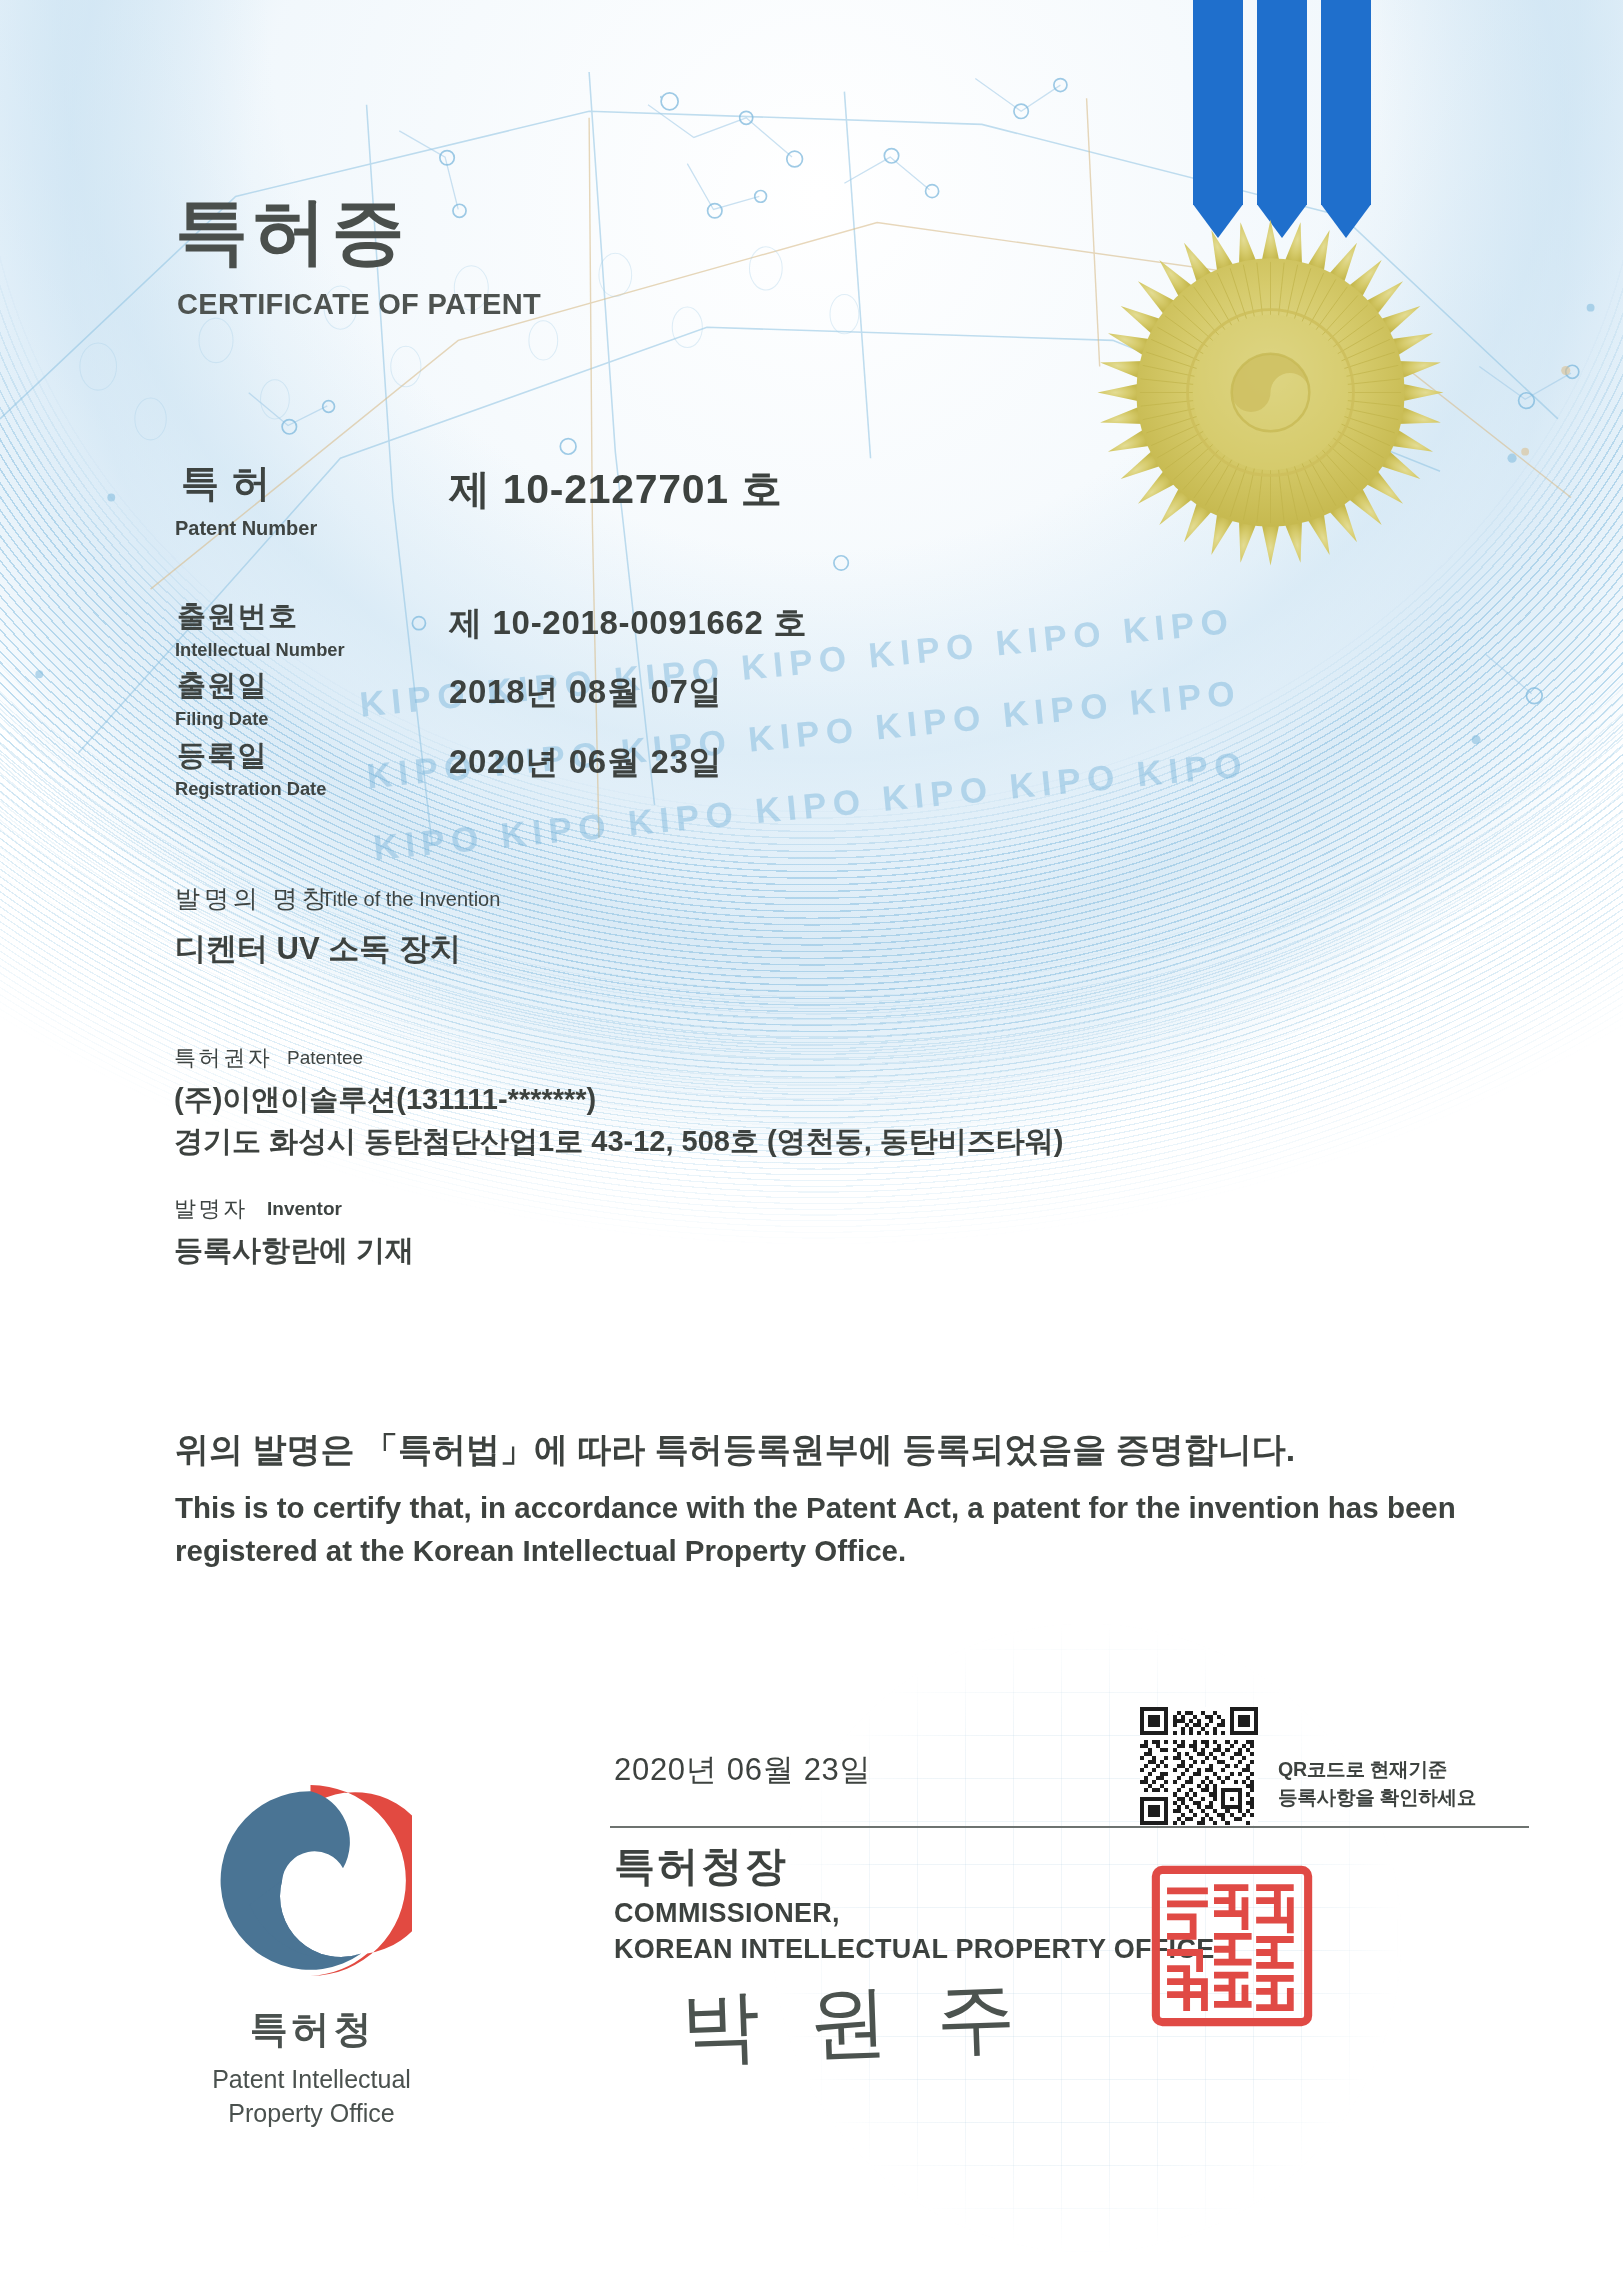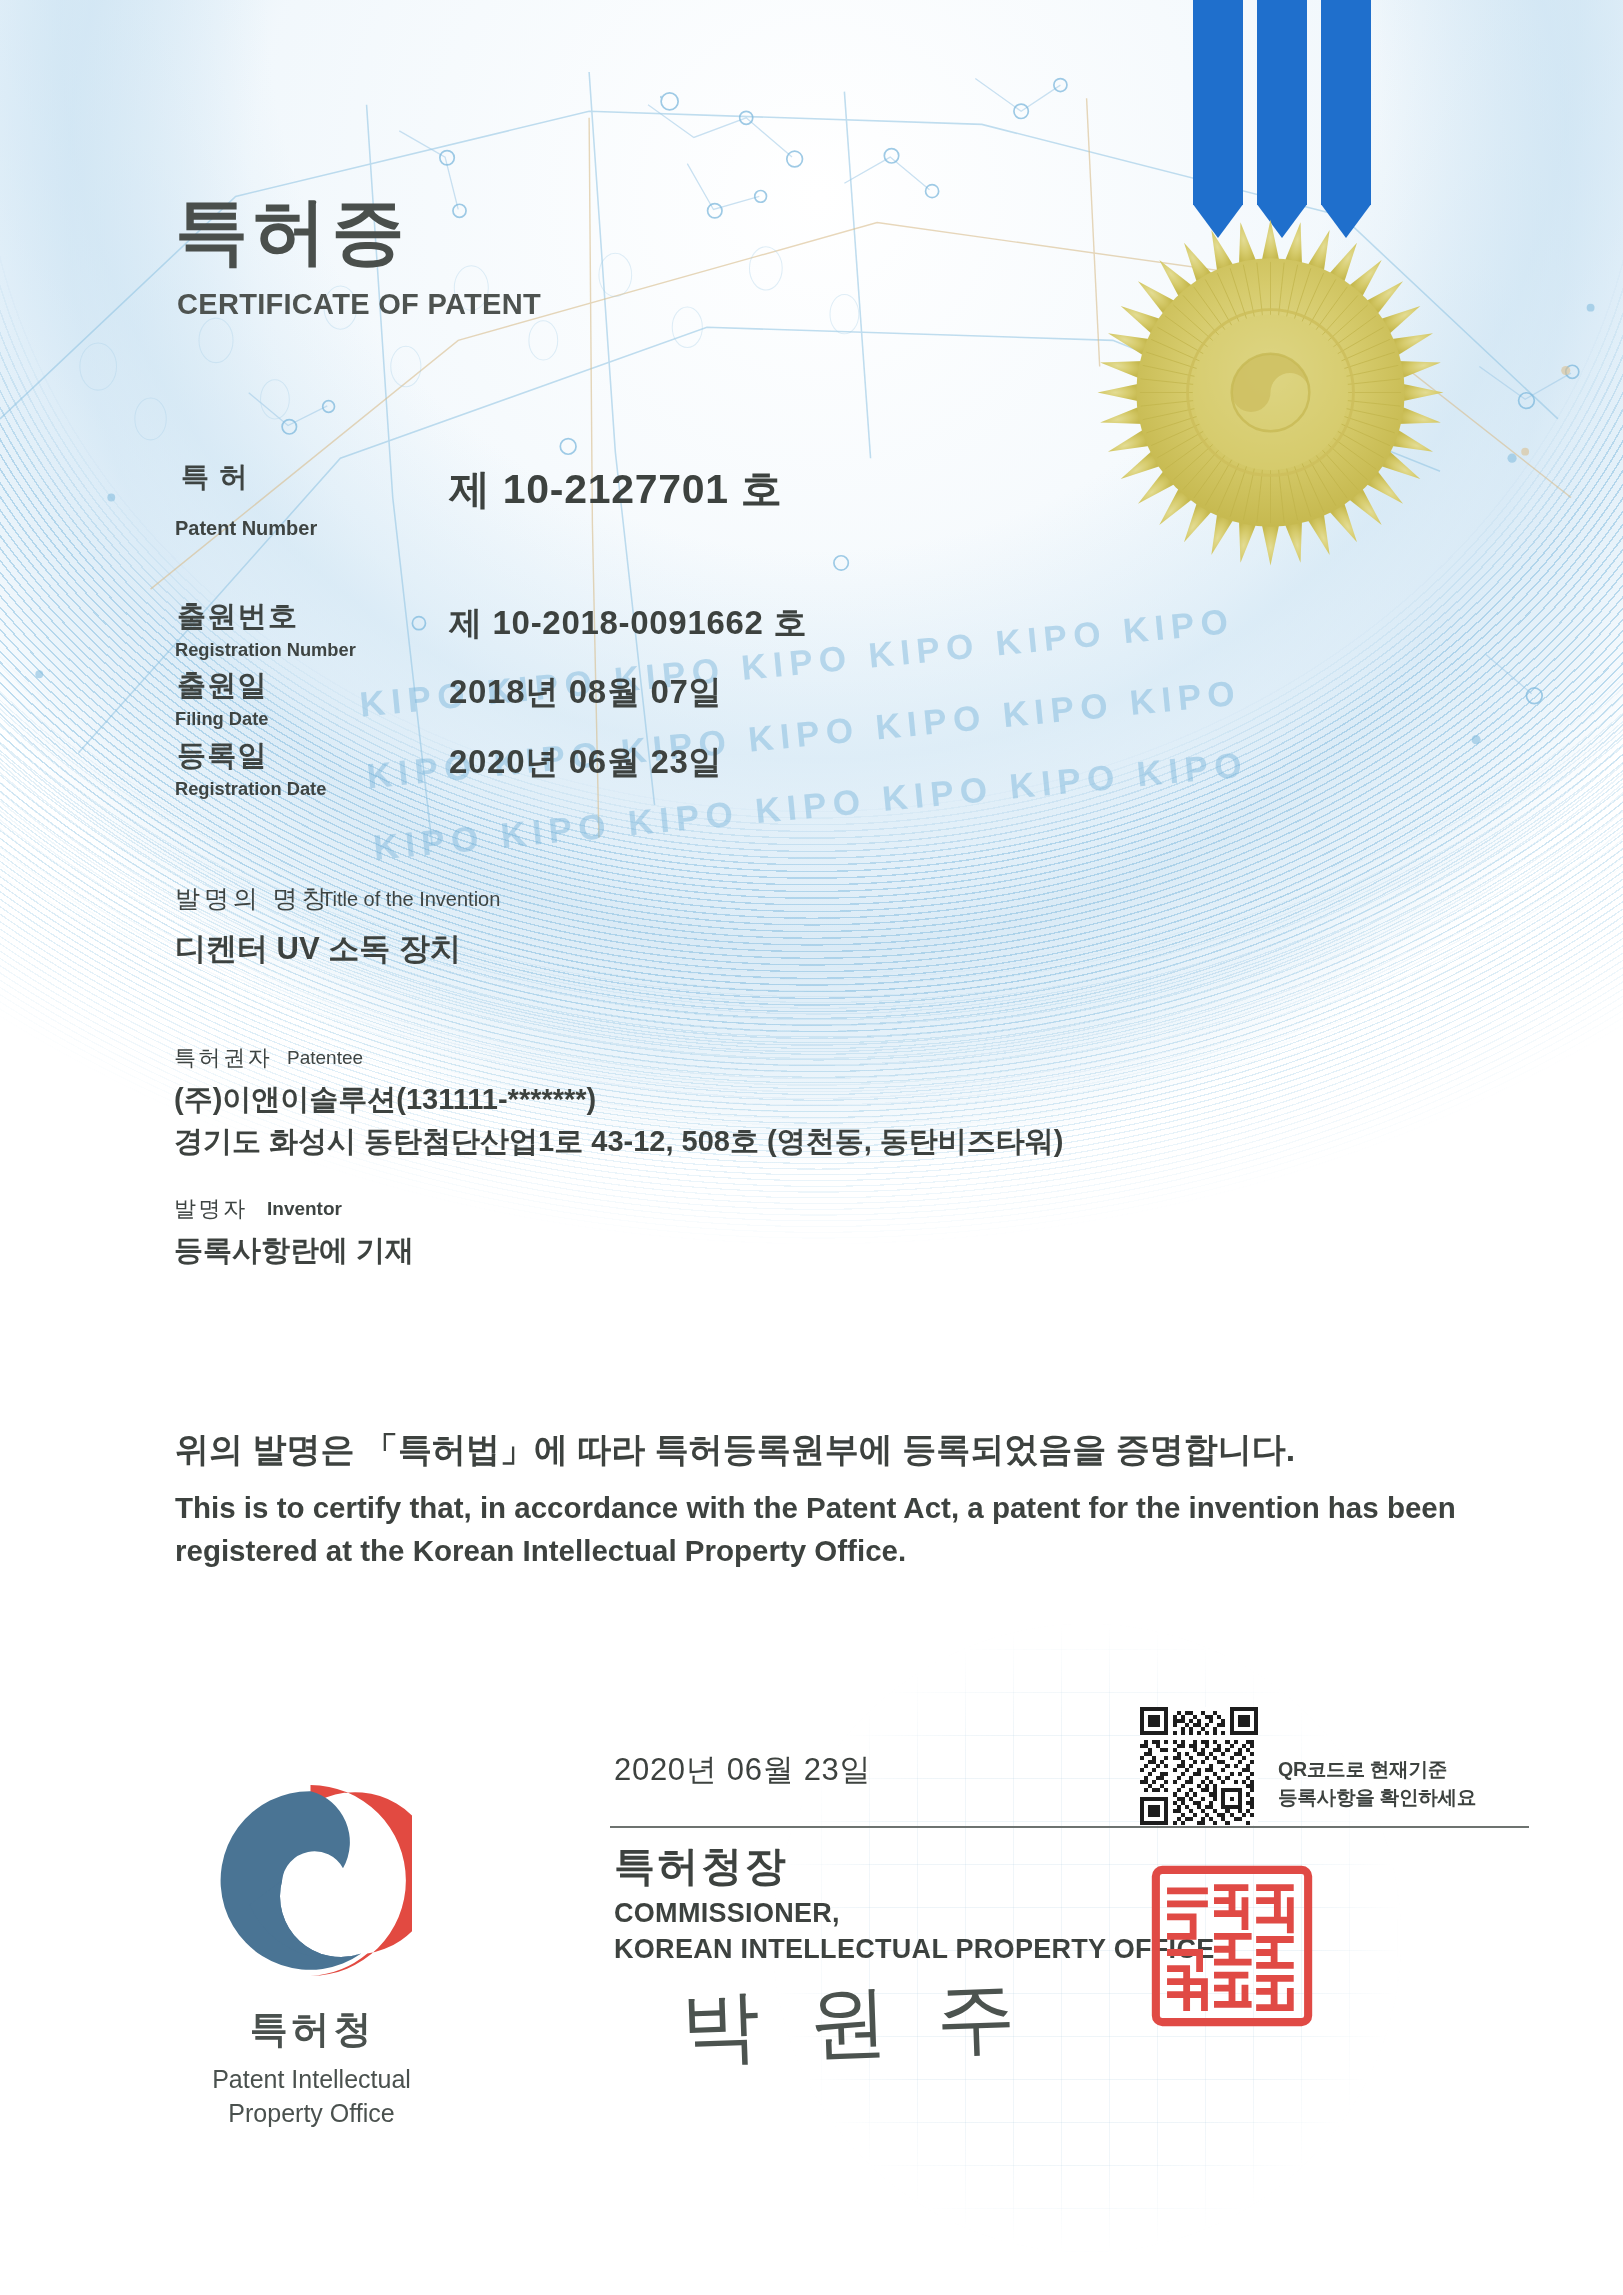--- a/index.html
+++ b/index.html
@@ -201,21 +201,21 @@
     color: #3e4442;
   }
   .field-value {
     position: absolute;
     font-weight: 700;
     color: #3d423f;
     white-space: nowrap;
   }
 
   
-  .pn-ko { left: 181px; top: 458px; font-size: 28px; }
+  .pn-ko { left: 181px; top: 458px; font-size: 38px; }
   .pn-en { left: 175px; top: 517px; font-size: 20px; }
   .pn-val { left: 449px; top: 462px; font-size: 41px; letter-spacing: 0.7px; }
 
   
   .an-ko { left: 177px; top: 597px; font-size: 29px; }
   .an-en { left: 175px; top: 639px; font-size: 18.3px; }
   .an-val { left: 449px; top: 601px; font-size: 33px; letter-spacing: 0.7px; }
 
   
   .fd-ko { left: 177px; top: 666px; font-size: 29px; }
@@ -603,21 +603,21 @@
   <div class="content">
 
     <div class="title-ko">특허증</div>
     <div class="title-en">CERTIFICATE OF PATENT</div>
 
     <div class="field-label-ko pn-ko">특 허</div>
     <div class="field-label-en pn-en">Patent Number</div>
     <div class="field-value pn-val">제 10-2127701 호</div>
 
     <div class="field-label-ko an-ko">출원번호</div>
-    <div class="field-label-en an-en">Registration Number</div>
+    <div class="field-label-en an-en">Intellectual Number</div>
     <div class="field-value an-val">제 10-2018-0091662 호</div>
 
     <div class="field-label-ko fd-ko">출원일</div>
     <div class="field-label-en fd-en">Filing Date</div>
     <div class="field-value fd-val">2018년  08월  07일</div>
 
     <div class="field-label-ko rd-ko">등록일</div>
     <div class="field-label-en rd-en">Registration Date</div>
     <div class="field-value rd-val">2020년  06월  23일</div>
 

